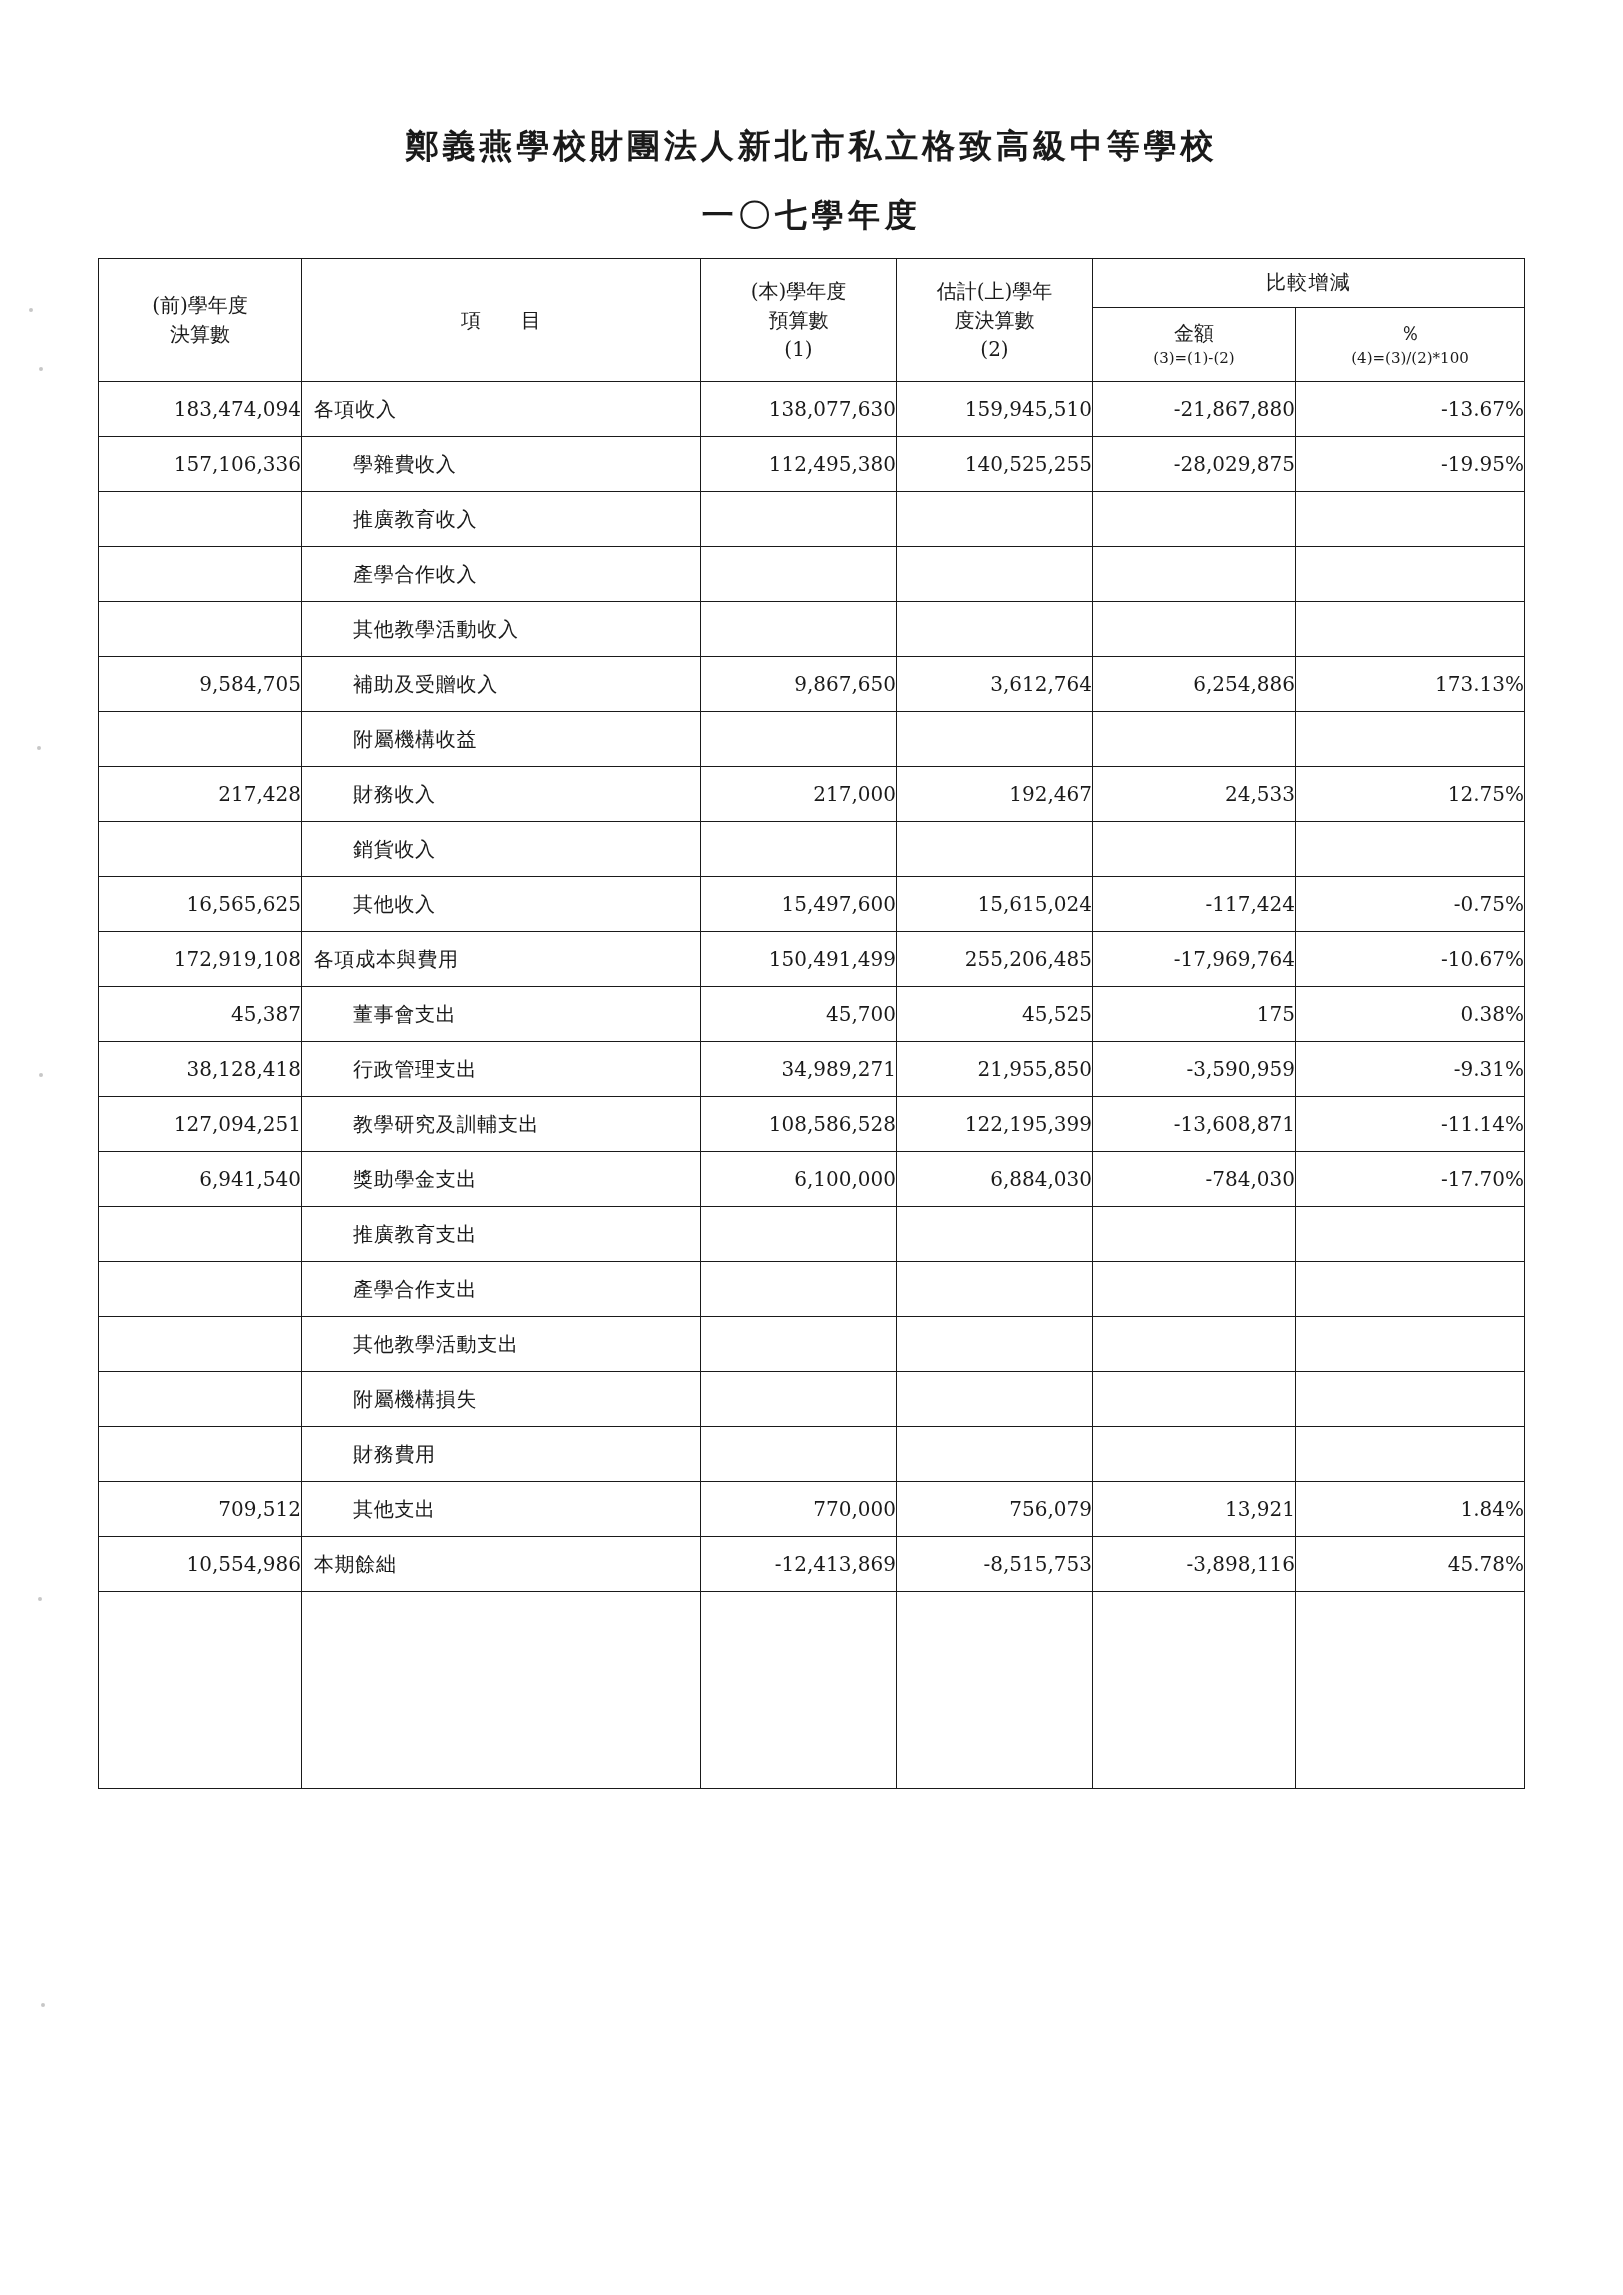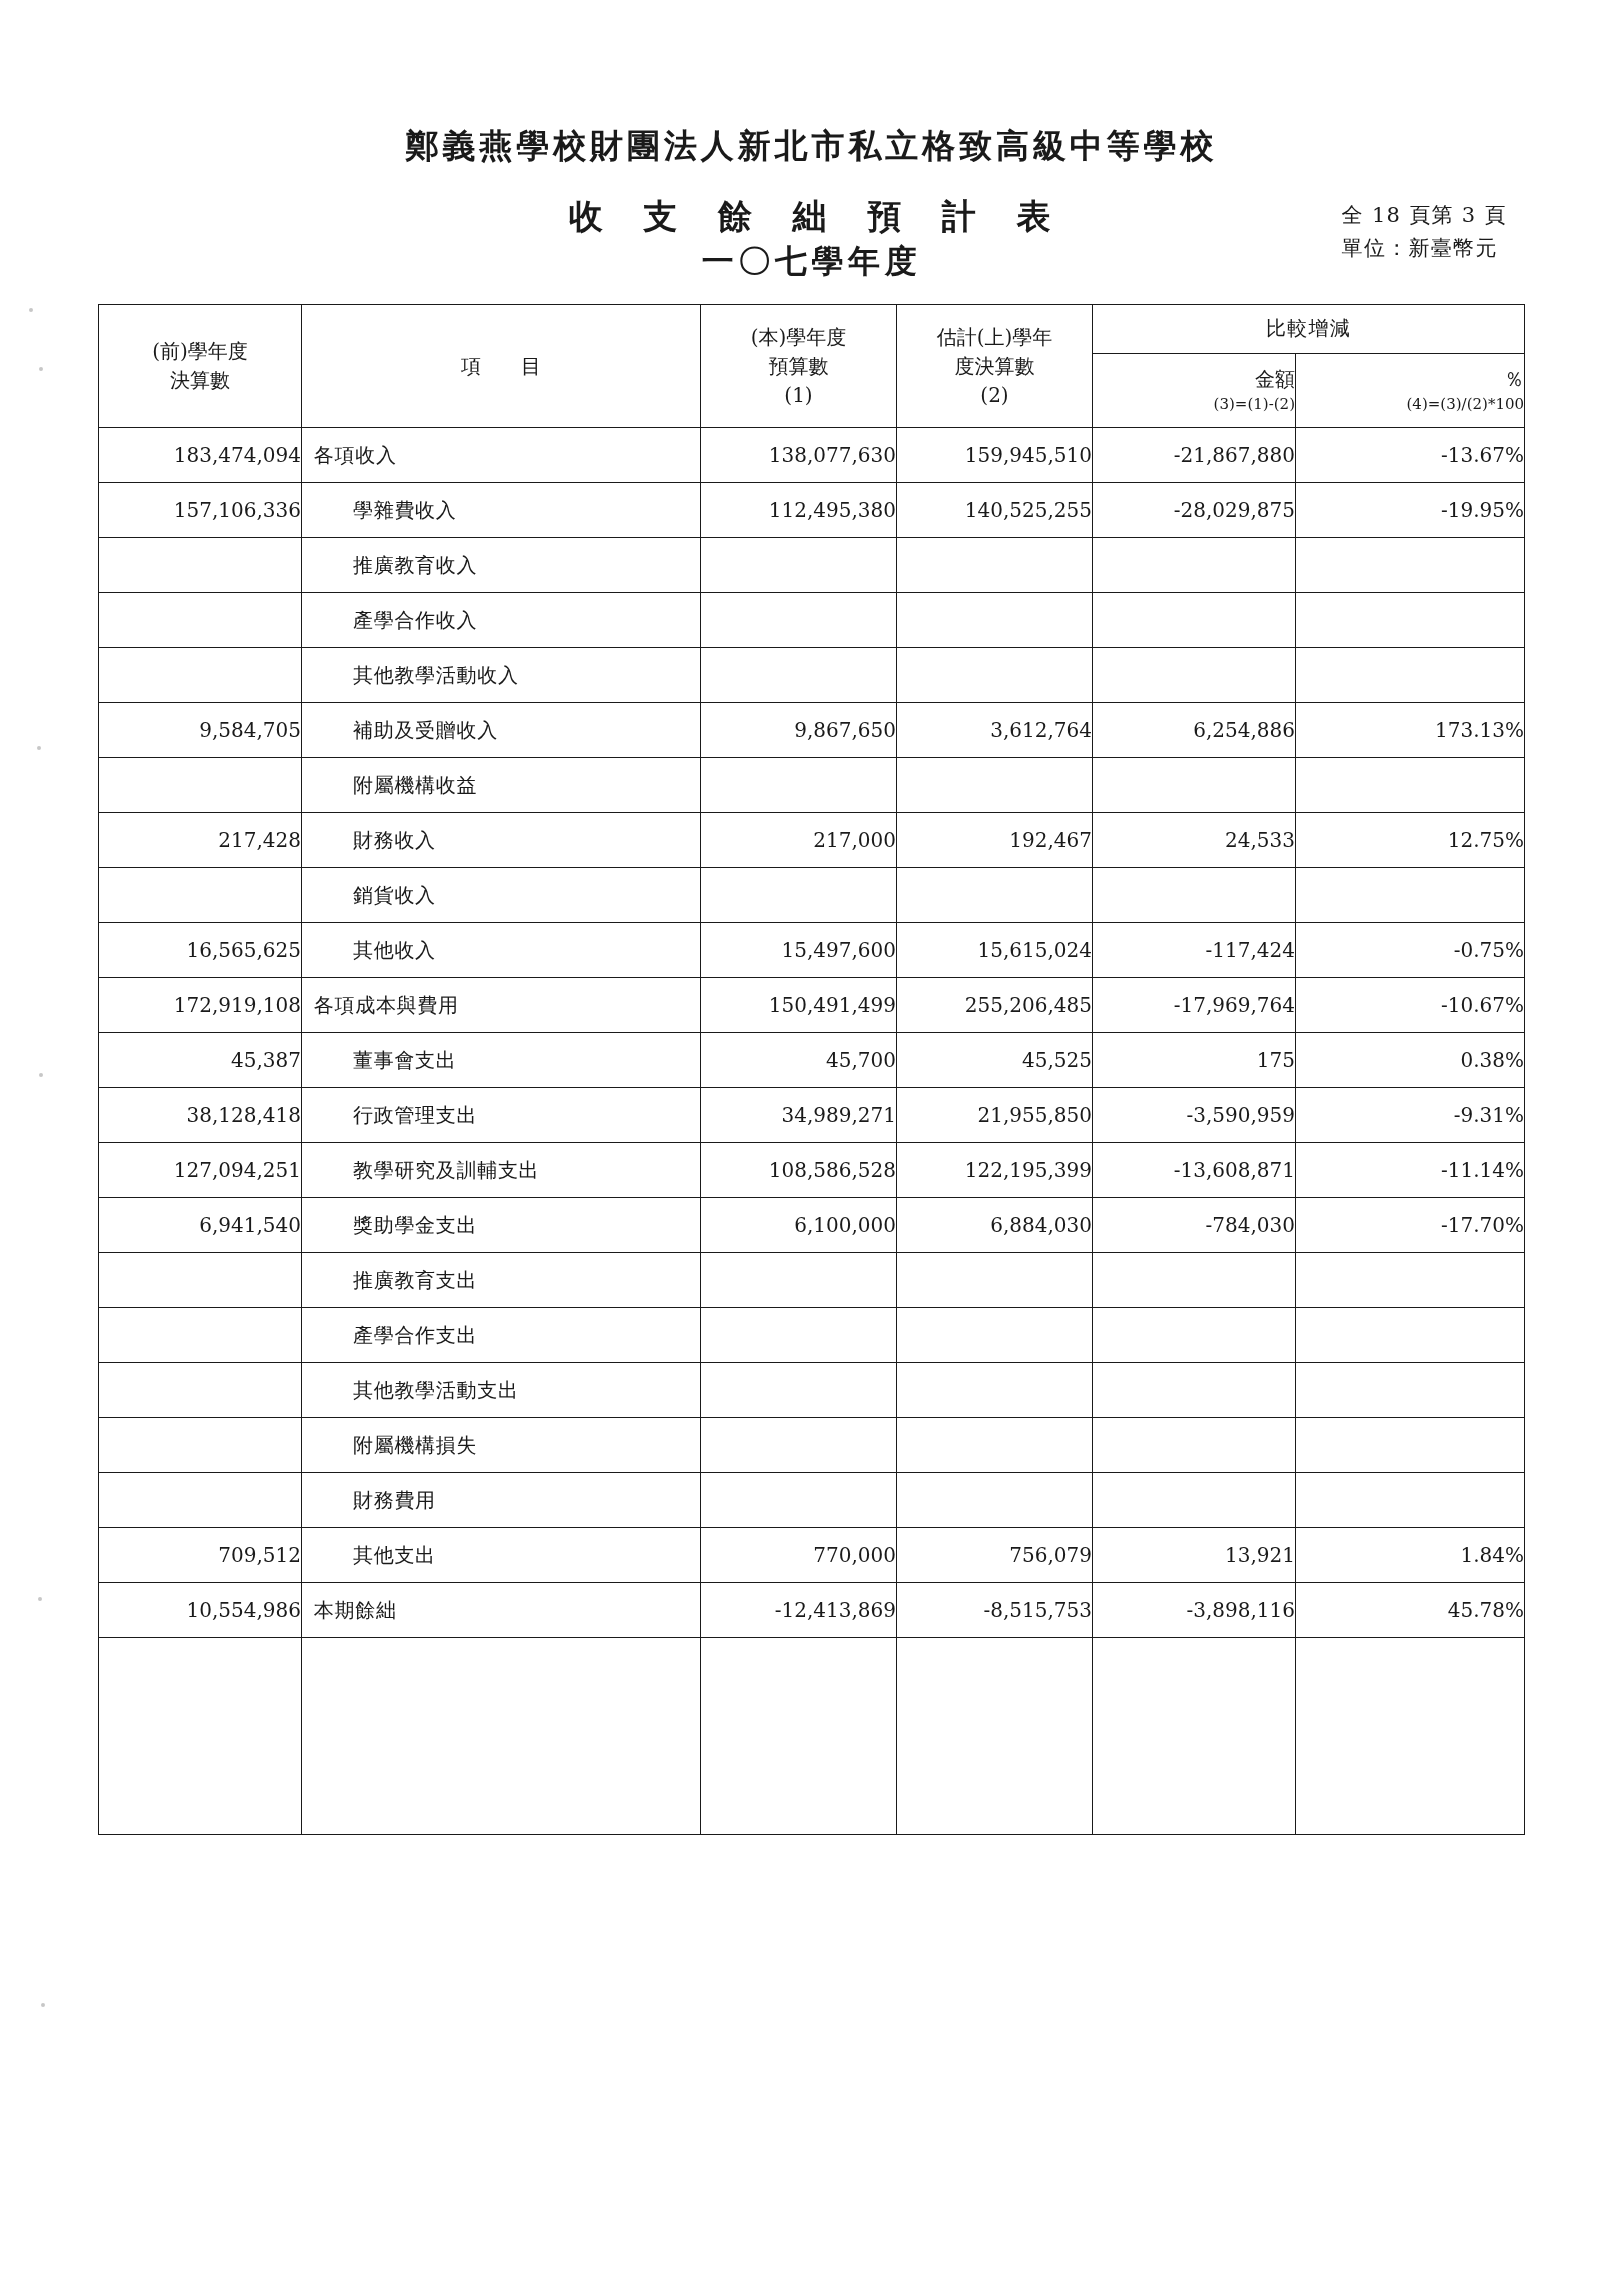--- a/index.html
+++ b/index.html
@@ -91,21 +91,21 @@
   col.c-est    { width: 196px; }
   col.c-amt    { width: 203px; }
   col.c-pct    { width: 229px; }
 
   thead th {
     text-align: center;
     line-height: 1.45;
     padding: 7.9px 3.9px;
   }
   .hdr-tall { height: 122px; }
-  .hdr-sub { height: 63px; text-align: right; }
+  .hdr-sub { height: 63px; }
   .hdr-small { font-size: 15px; }
   .hdr-compare { height: 41px; font-size: 20px; letter-spacing: 1.3px; }
 
   tbody tr { height: 55px; }
   td.num {
     text-align: right;
     padding-right: 13px;
     font-family: "DejaVu Serif", "Liberation Serif", serif;
     font-size: 20px;
   }
@@ -136,27 +136,20 @@
 
   <div class="scan-mark" style="left:29px; top:308px;"></div>
   <div class="scan-mark" style="left:39px; top:367px;"></div>
   <div class="scan-mark" style="left:37px; top:746px;"></div>
   <div class="scan-mark" style="left:39px; top:1073px;"></div>
   <div class="scan-mark" style="left:38px; top:1597px;"></div>
   <div class="scan-mark" style="left:41px; top:2003px;"></div>
 
   <div class="doc-header">
     <div class="org-name">鄭義燕學校財團法人新北市私立格致高級中等學校</div>
-    <div class="title-row">
-      <div class="doc-title">收 支 餘 絀 預 計 表</div>
-      <div class="meta-block">
-        <div class="meta-line">全 18 頁第 3 頁</div>
-        <div class="meta-line">單位：新臺幣元</div>
-      </div>
-    </div>
     <div class="year-row">
       <div class="doc-year">一〇七學年度</div>
     </div>
   </div>
 
   <table class="sheet">
     <colgroup>
       <col class="c-prev">
         <col class="c-item">
         <col class="c-cur">

